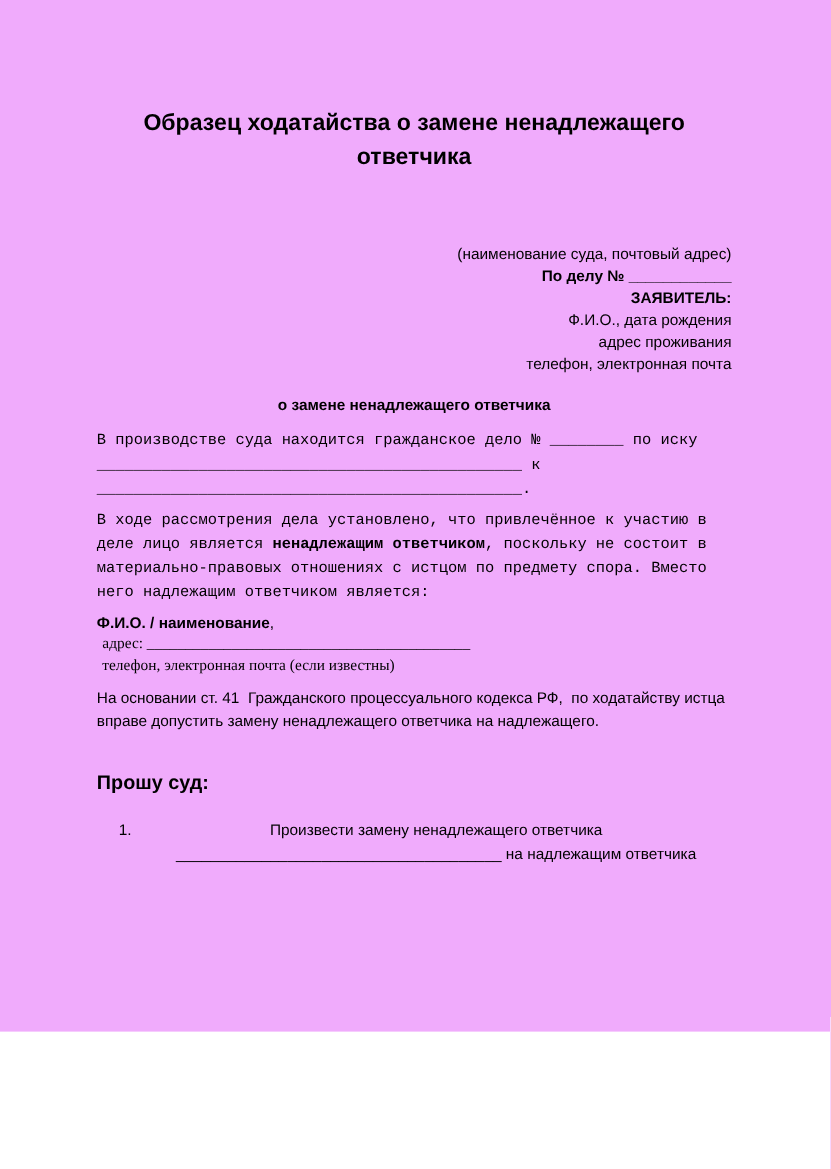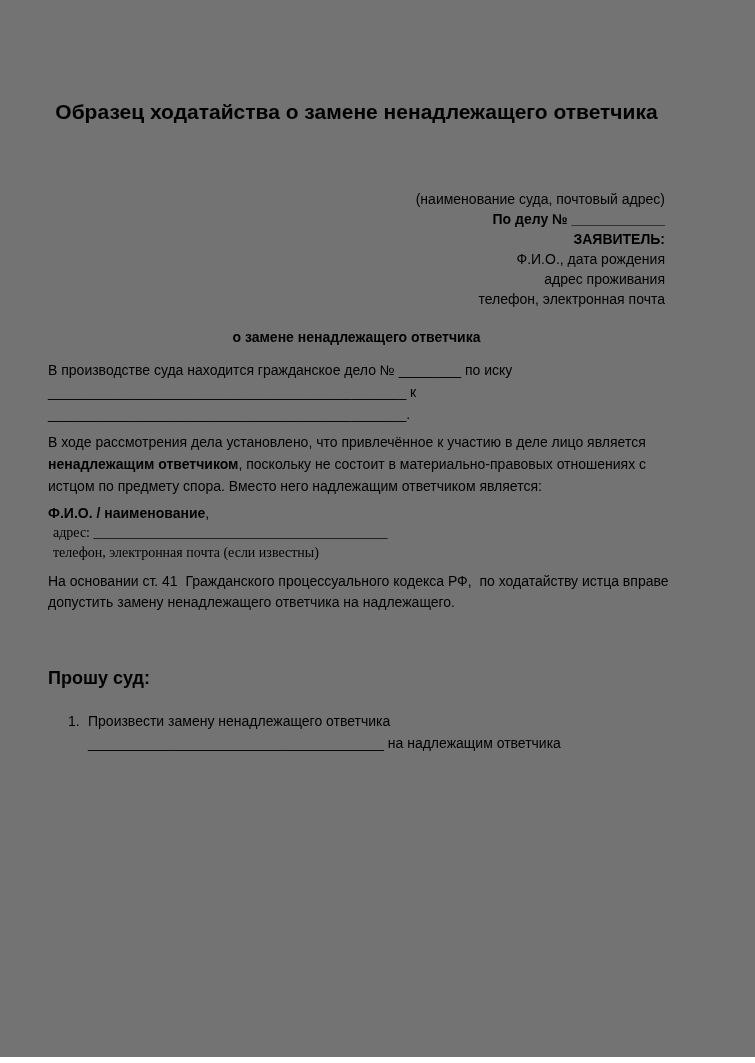--- a/index.html
+++ b/index.html
@@ -3,24 +3,24 @@
 <meta charset="utf-8">
 <style>
   html, body {
     margin: 0;
     padding: 0;
     background: #ffffff;
   }
   .page {
     position: relative;
     width: 755px;
-    height: 1057px;
+    height: 938px;
     box-sizing: border-box;
-    padding: 96px 90px 40px 48px;
-    background: #737373;
+    padding: 96px 90px 40px 88px;
+    background: #f0abfc;
     color: #000000;
     font-family: "Liberation Sans", sans-serif;
     font-size: 14px;
     overflow: hidden;
   }
   .doc-title {
     margin: 0;
     font-size: 21px;
     font-weight: bold;
     text-align: center;
@@ -41,47 +41,47 @@
     font-size: 18px;
     line-height: 20px;
   }
   .motion-subtitle {
     margin-top: 18px;
     text-align: center;
     font-weight: bold;
     font-size: 14px;
     line-height: 20px;
   }
-  .para { line-height: 22px; }
+  .para { line-height: 22px; font-family: Liberation Mono, monospace; }
   .case-para { margin-top: 12px; }
   .case-para .pline { white-space: pre-wrap; }
   .grounds-para { margin: 6px -18px 0 0; }
   .fio-block { margin-top: 6px; line-height: 20px; }
   .fio-indent { padding-left: 5px; white-space: pre-wrap; font-family: Liberation Serif, serif; }
   .legal-para {
     margin: 8px -18px 0 0;
     line-height: 21px;
     white-space: pre-wrap;
   }
   .request-heading {
-    margin-top: 54px;
+    margin-top: 34px;
     font-size: 18px;
     font-weight: bold;
     line-height: 22px;
   }
   .request-list { margin-top: 21px; }
   .request-item {
     display: flex;
     padding-left: 20px;
     line-height: 22px;
   }
   .request-marker {
     flex: 0 0 20px;
   }
-  .request-lines { flex: 1 1 auto; }
+  .request-lines { flex: 1 1 auto; text-align: center; }
   .request-lines .pline { white-space: pre-wrap; }
 </style>
 </head>
 <body>
 
 <div class="page">
 
   <h1 class="doc-title">Образец ходатайства о замене ненадлежащего ответчика</h1>
 
   <div class="court-block">

